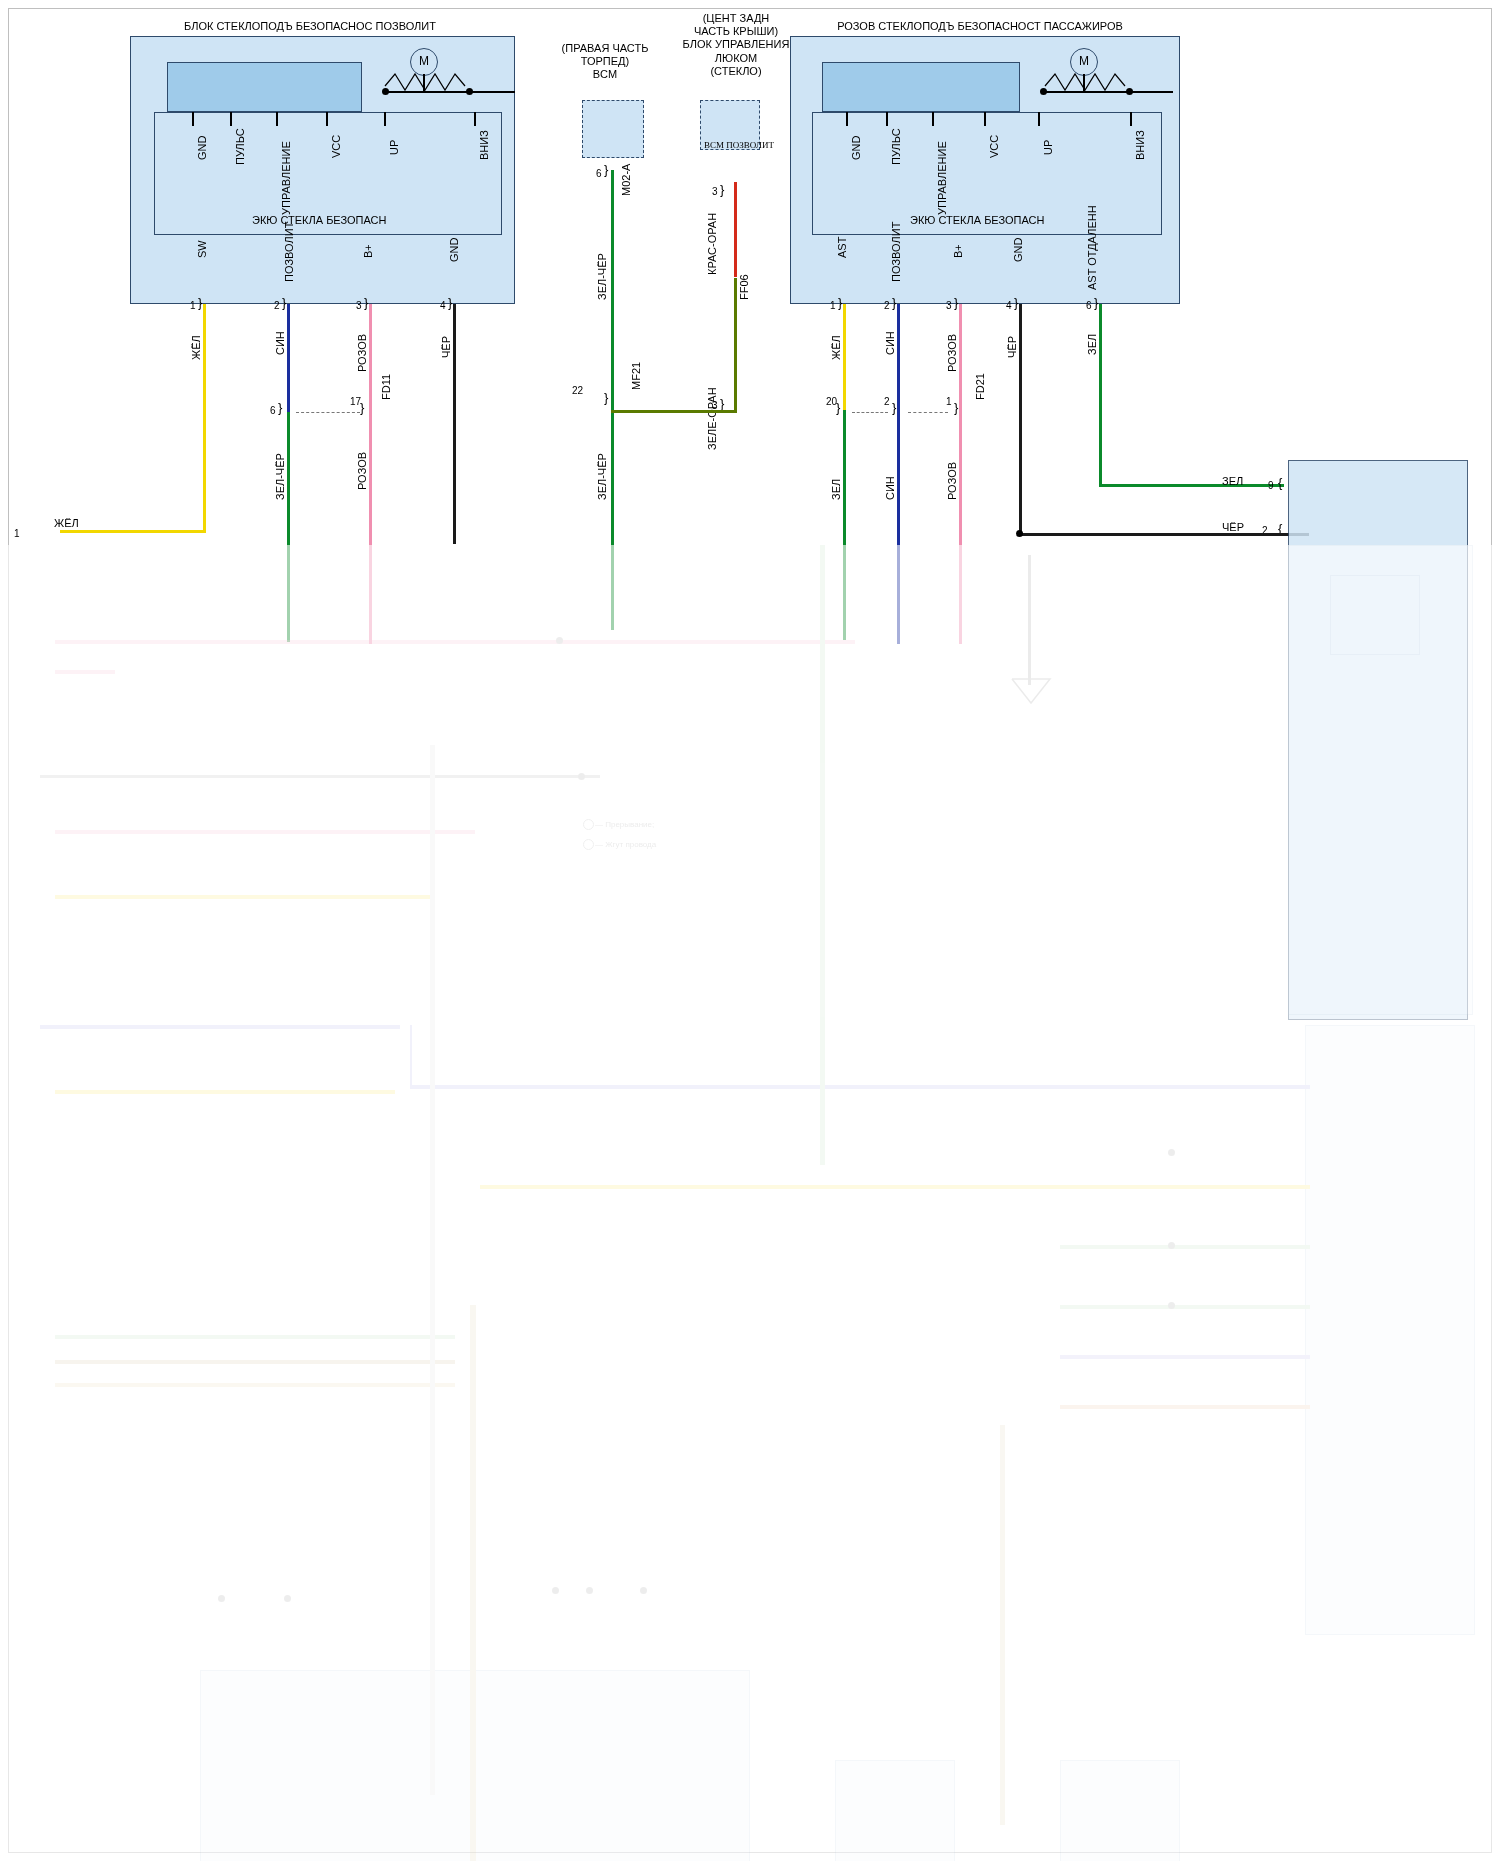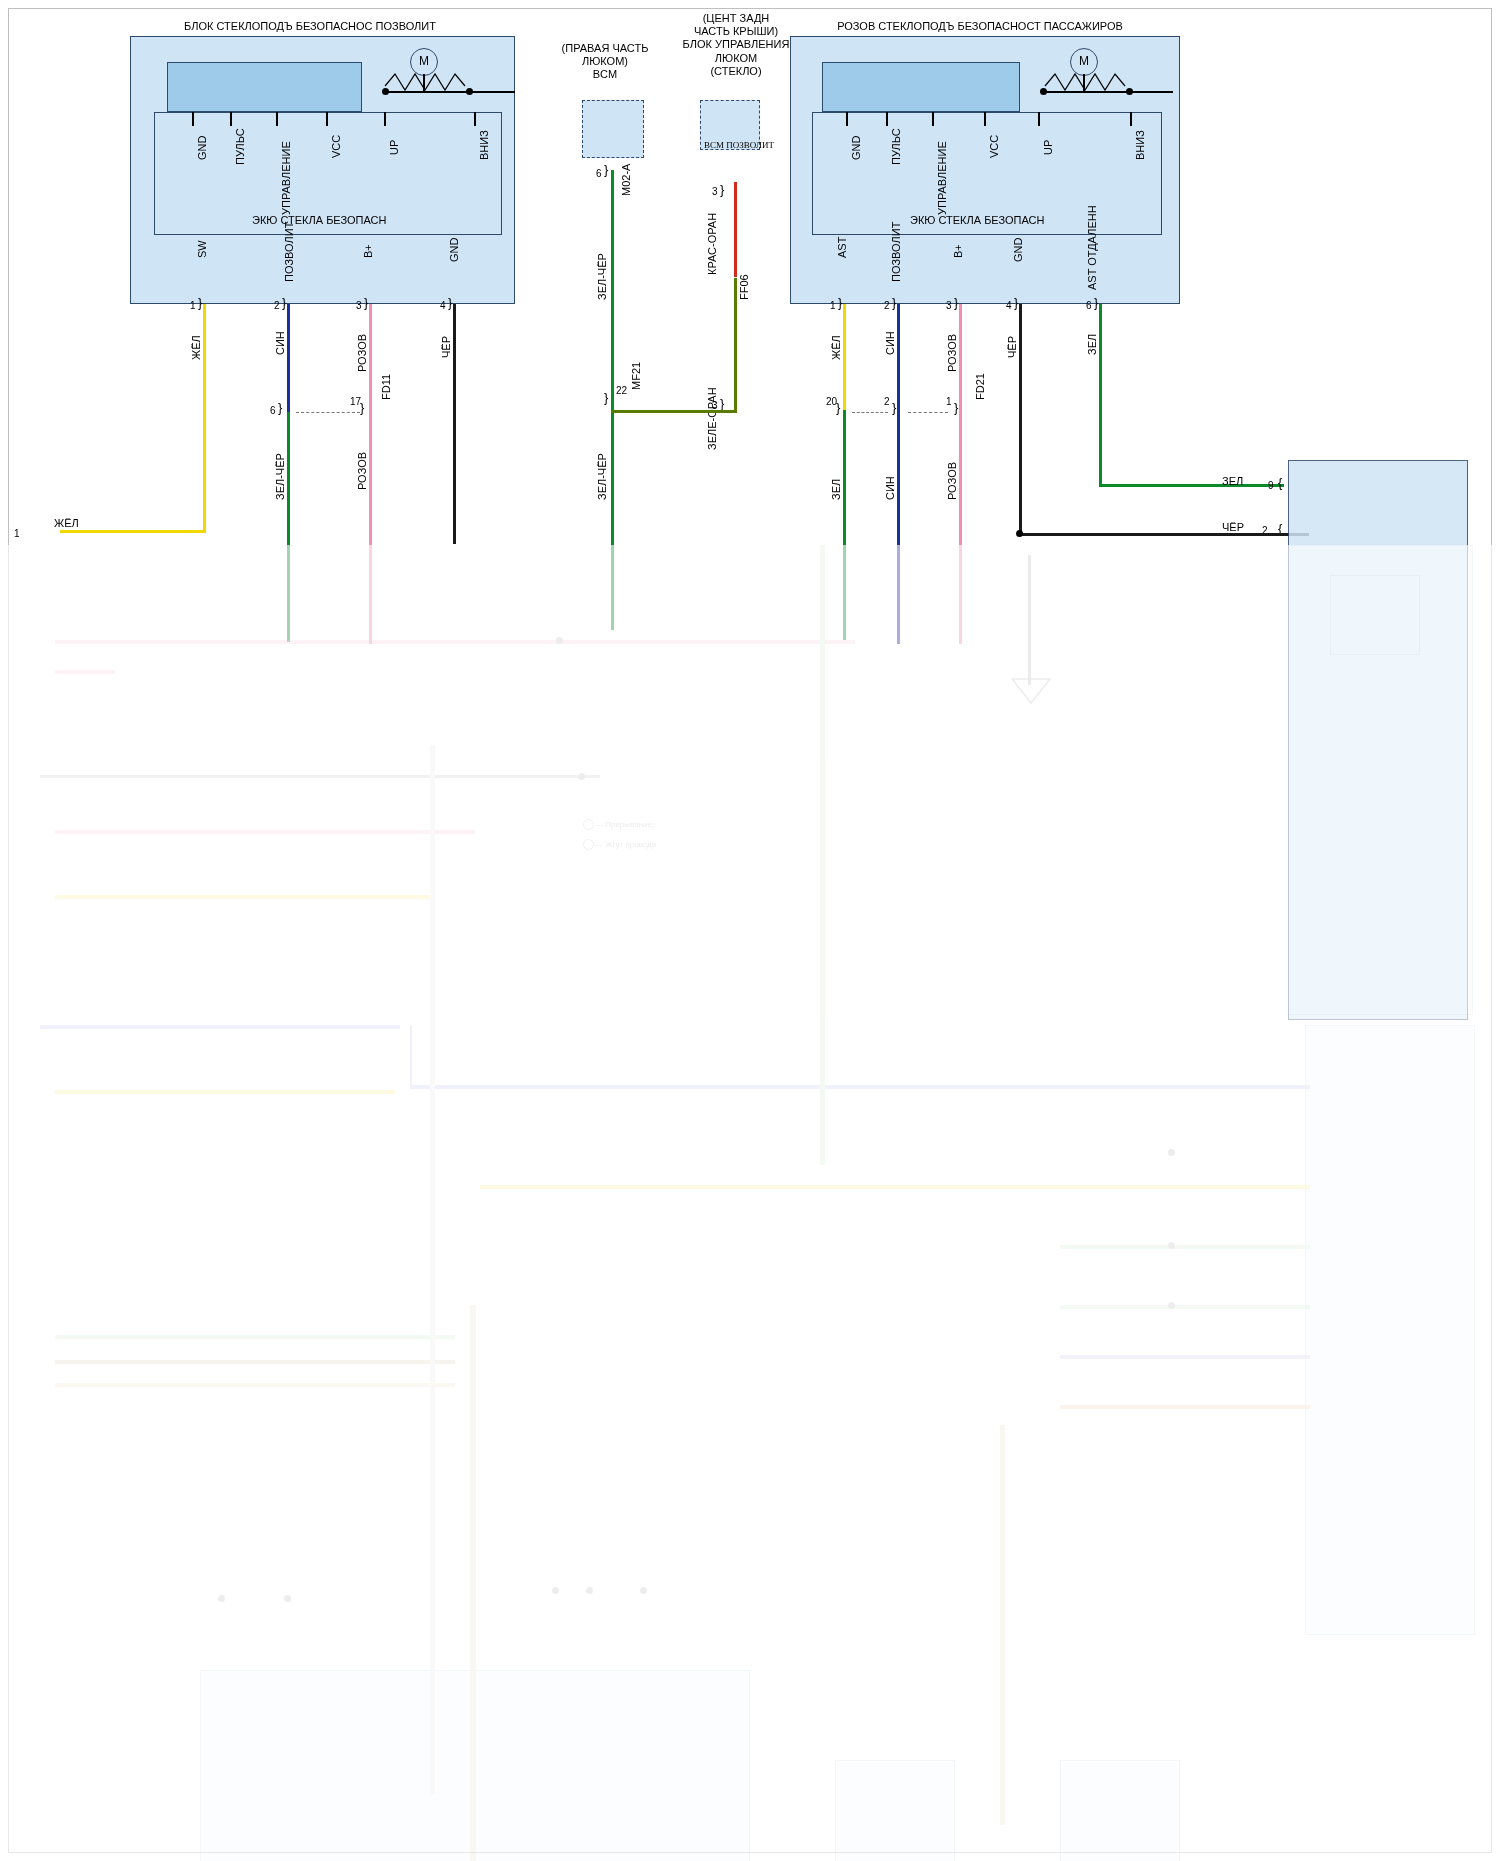--- a/index.html
+++ b/index.html
@@ -100,30 +100,30 @@
  <div class="lbl sm" style="left:270px;top:405px;">6</div>
  <div class="brkt" style="left:360px;top:400px;">}</div>
  <div class="lbl sm" style="left:350px;top:396px;">17</div>
  <div class="vert" style="left:380px;top:400px;">FD11</div>
  <div class="ghostline" style="left:296px;top:412px;width:64px;height:1px;border-top:1px dashed #777;background:none;"></div>
 
  <div class="vert" style="left:274px;top:500px;">ЗЕЛ-ЧЁР</div>
  <div class="vert" style="left:356px;top:490px;">РОЗОВ</div>
 
  <div class="capt" style="left:540px;top:42px;width:130px;">(ПРАВАЯ ЧАСТЬ
-ЛЮКОМ)
+ТОРПЕД)
 BCM</div>
  <div class="dash" style="left:582px;top:100px;width:62px;height:58px;"></div>
  <div class="brkt" style="left:604px;top:162px;">}</div>
  <div class="lbl sm" style="left:596px;top:168px;">6</div>
  <div class="vert" style="left:620px;top:196px;">M02-A</div>
  <div class="vert" style="left:596px;top:300px;">ЗЕЛ-ЧЁР</div>
  <div class="wire wv" style="left:611px;top:170px;height:230px;background:#0b8a2b;width:3px;"></div>
  <div class="brkt" style="left:604px;top:390px;">}</div>
- <div class="lbl sm" style="left:616px;top:385px;">22</div>
+ <div class="lbl sm" style="left:572px;top:385px;">22</div>
  <div class="vert" style="left:630px;top:390px;">MF21</div>
  <div class="vert" style="left:596px;top:500px;">ЗЕЛ-ЧЁР</div>
  <div class="wire wv" style="left:611px;top:400px;height:230px;background:#0b8a2b;width:3px;"></div>
 
  <div class="capt" style="left:656px;top:12px;width:160px;text-align:center;">(ЦЕНТ ЗАДН
 ЧАСТЬ КРЫШИ)
 БЛОК УПРАВЛЕНИЯ
 ЛЮКОМ
 (СТЕКЛО)</div>
  <div class="dash" style="left:700px;top:100px;width:60px;height:50px;"></div>

